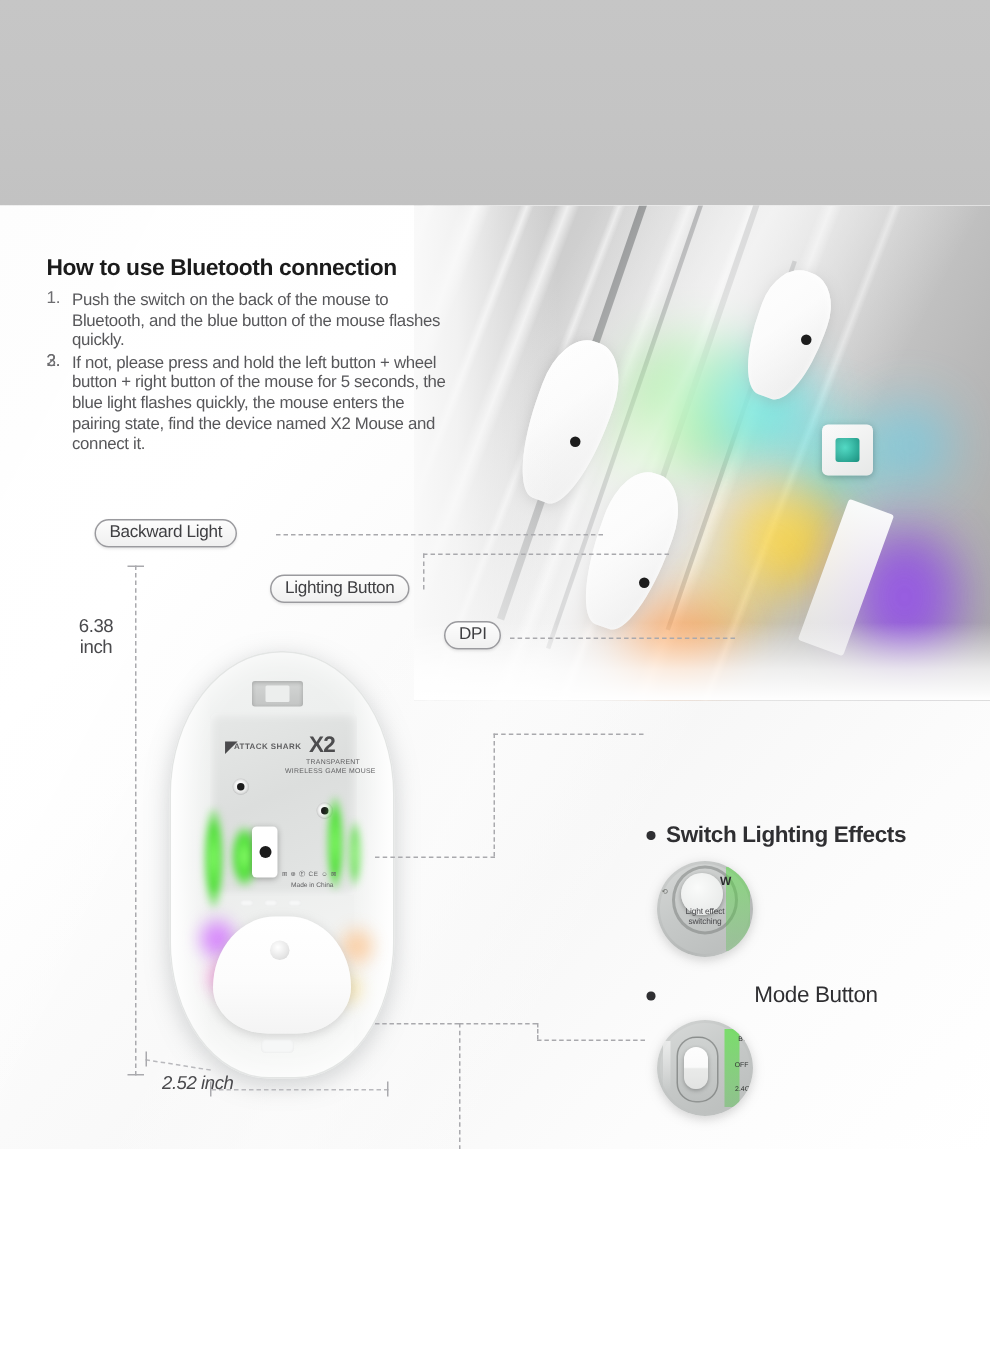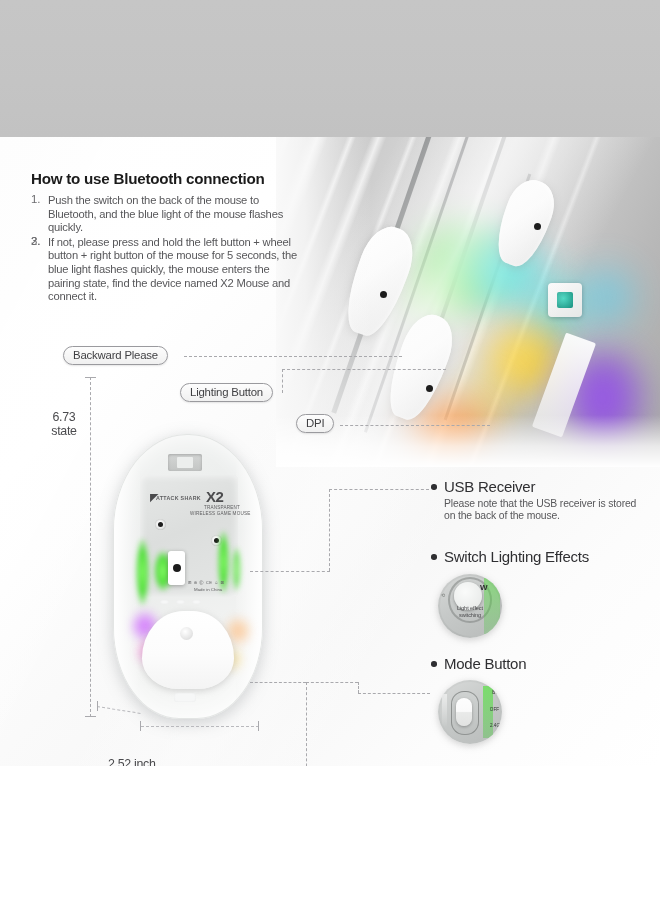--- a/index.html
+++ b/index.html
@@ -169,33 +169,33 @@
       <div class="hero-fade-b"></div>
     </div>
 
     <div class="sheen"></div>
 
     <div class="txtwrap">
       <div class="h1">How to use Bluetooth connection</div>
       <ol class="steps">
         <li>
           <span class="num">1.</span>
-          <span>Push the switch on the back of the mouse to Bluetooth, and the blue light of the mouse flashes quickly.</span>
+          <span>Push the switch on the back of the mouse to Bluetooth, and the blue button of the mouse flashes quickly.</span>
         </li>
         <li>
           <span class="num">2.</span>
         </li>
         <li>
           <span class="num">3.</span>
           <span>If not, please press and hold the left button + wheel button + right button of the mouse for 5 seconds, the blue light flashes quickly, the mouse enters the pairing state, find the device named X2 Mouse and connect it.</span>
         </li>
       </ol>
     </div>
 
-    <div class="pill" style="left:63px;top:209px;">Backward Please</div>
+    <div class="pill" style="left:63px;top:209px;">Backward Light</div>
     <div class="dl dl-h" style="left:184px;top:219px;width:218px;"></div>
 
     <div class="pill" style="left:180px;top:246px;">Lighting Button</div>
     <div class="dl dl-h" style="left:282px;top:232px;width:164px;"></div>
     <div class="dl dl-v" style="left:282px;top:232px;height:24px;"></div>
 
     <div class="pill" style="left:296px;top:277px;">DPI</div>
     <div class="dl dl-h" style="left:340px;top:288px;width:150px;"></div>
 
     <div class="mouse">
@@ -239,78 +239,71 @@
         <div class="btm-pad"></div>
         <div class="sensor"></div>
         <div class="footpad" style="left:60px;top:258px;width:22px;height:9px;"></div>
         <div class="footpad" style="left:46px;top:165px;width:9px;height:4px;"></div>
         <div class="footpad" style="left:62px;top:165px;width:9px;height:4px;"></div>
         <div class="footpad" style="left:78px;top:165px;width:9px;height:4px;"></div>
       </div>
     </div>
 
     <div class="dimlbl" style="left:44px;top:273px;text-align:center;width:40px;">
-      <div>6.73</div>
-      <div>state</div>
+      <div>6.38</div>
+      <div>inch</div>
     </div>
     <div class="dl dl-v" style="left:90px;top:240px;height:340px;"></div>
     <div class="tick" style="left:85px;top:240px;width:11px;height:1.2px;"></div>
     <div class="tick" style="left:85px;top:579px;width:11px;height:1.2px;"></div>
 
     <div class="dimlbl" style="left:26px;top:632px;">1.65 inch</div>
-    <div class="dimlbl" style="left:108px;top:620px;">2.52 inch</div>
+    <div class="dimlbl" style="left:108px;top:578px;font-style:italic;">2.52 inch</div>
     <div class="dl dl-h dl-lite" style="left:97px;top:569px;width:44px;transform:rotate(9deg);transform-origin:left center;"></div>
     <div class="dl dl-h dl-lite" style="left:141px;top:589px;width:118px;"></div>
     <div class="tick" style="left:97px;top:564px;width:1.2px;height:10px;"></div>
     <div class="tick" style="left:140px;top:584px;width:1.2px;height:10px;"></div>
     <div class="tick" style="left:258px;top:584px;width:1.2px;height:10px;"></div>
 
     <div class="dl dl-h" style="left:329px;top:352px;width:100px;"></div>
     <div class="dl dl-v" style="left:329px;top:352px;height:82px;"></div>
     <div class="dl dl-h" style="left:250px;top:434px;width:80px;"></div>
 
     <div class="dl dl-h" style="left:250px;top:545px;width:56px;"></div>
     <div class="dl dl-v" style="left:306px;top:546px;height:-0px;"></div>
     <div class="dl dl-h" style="left:358px;top:556px;width:72px;"></div>
     <div class="dl dl-v" style="left:358px;top:545px;height:11px;"></div>
     <div class="dl dl-h" style="left:306px;top:545px;width:52px;"></div>
 
     <div class="dl dl-v" style="left:306px;top:545px;height:115px;"></div>
 
-    <div class="feat" style="left:444px;top:341px;width:200px;">
-      <div style="position:relative;">
-        <span class="bullet"></span>
-        <div class="ft">USB Receiver</div>
-      </div>
-      <div class="note">Please note that the USB receiver is stored on the back of the mouse.</div>
-    </div>
 
     <div class="feat" style="left:444px;top:411px;width:210px;">
-      <div style="position:relative;">
+      <div style="position:relative;font-weight:bold;">
         <span class="bullet"></span>
         <div class="ft">Switch Lighting Effects</div>
       </div>
     </div>
 
     <div class="inset ins-a" style="left:438px;top:437px;width:64px;height:64px;">
       <div style="position:absolute;left:2px;top:2px;width:60px;height:60px;border-radius:50%;
                   background:linear-gradient(150deg,#d6d8d7 0%,#c6c9c8 45%,#b9bcbb 100%);"></div>
       <div style="position:absolute;left:16px;top:8px;width:28px;height:28px;border-radius:50%;
                   background:radial-gradient(circle at 40% 35%,#fafbfa,#e4e6e5);box-shadow:0 1px 3px rgba(0,0,0,.3);"></div>
       <div style="position:absolute;left:10px;top:3px;width:40px;height:42px;border-radius:50%;
                   border:2px solid rgba(120,124,122,.5);"></div>
       <div style="position:absolute;right:2px;top:4px;width:16px;height:56px;
                   background:linear-gradient(180deg,rgba(90,220,70,.55),rgba(60,190,50,.25));"></div>
       <div style="position:absolute;left:42px;top:9px;font-size:8px;font-weight:bold;color:#2e2e30;">W</div>
       <div style="position:absolute;left:3px;top:18px;font-size:5px;color:#70736f;">⟲</div>
     </div>
     <div class="ins-cap" style="left:446px;top:468px;width:48px;">Light effect switching</div>
 
     <div class="feat" style="left:444px;top:518px;width:200px;">
-      <div style="position:relative;">
+      <div style="position:relative;text-align:center;">
         <span class="bullet"></span>
         <div class="ft">Mode Button</div>
       </div>
     </div>
 
     <div class="inset ins-b" style="left:438px;top:543px;width:64px;height:64px;">
       <div style="position:absolute;left:2px;top:2px;width:60px;height:60px;border-radius:50%;
                   background:linear-gradient(150deg,#d8dad9 0%,#c5c8c7 50%,#babdbc 100%);"></div>
       <div style="position:absolute;left:13px;top:11px;width:26px;height:42px;border-radius:13px;
                   background:linear-gradient(180deg,#cfd2d1,#bec1c0);border:1.6px solid rgba(105,108,106,.6);"></div>

